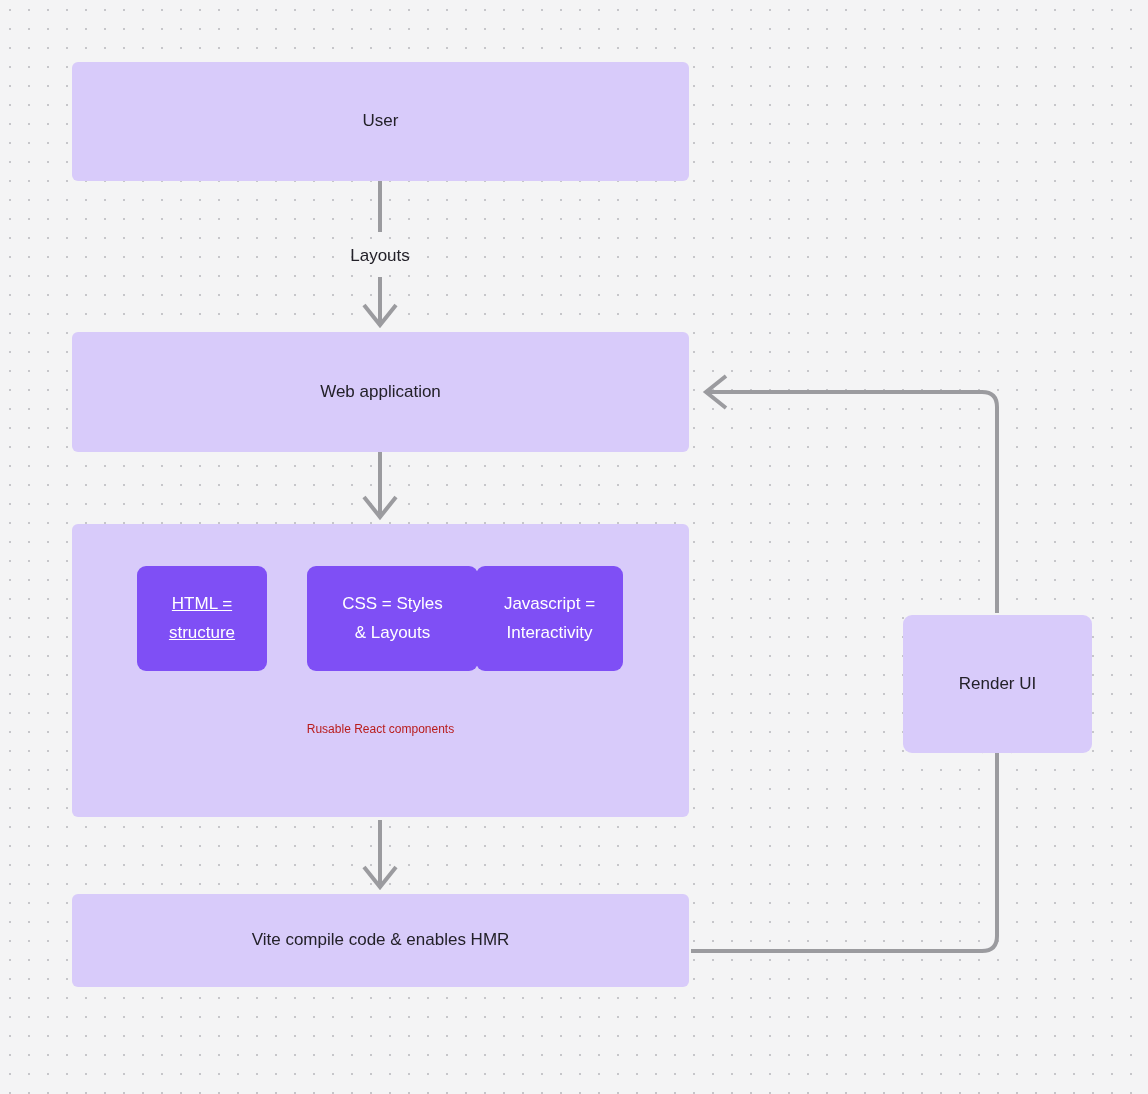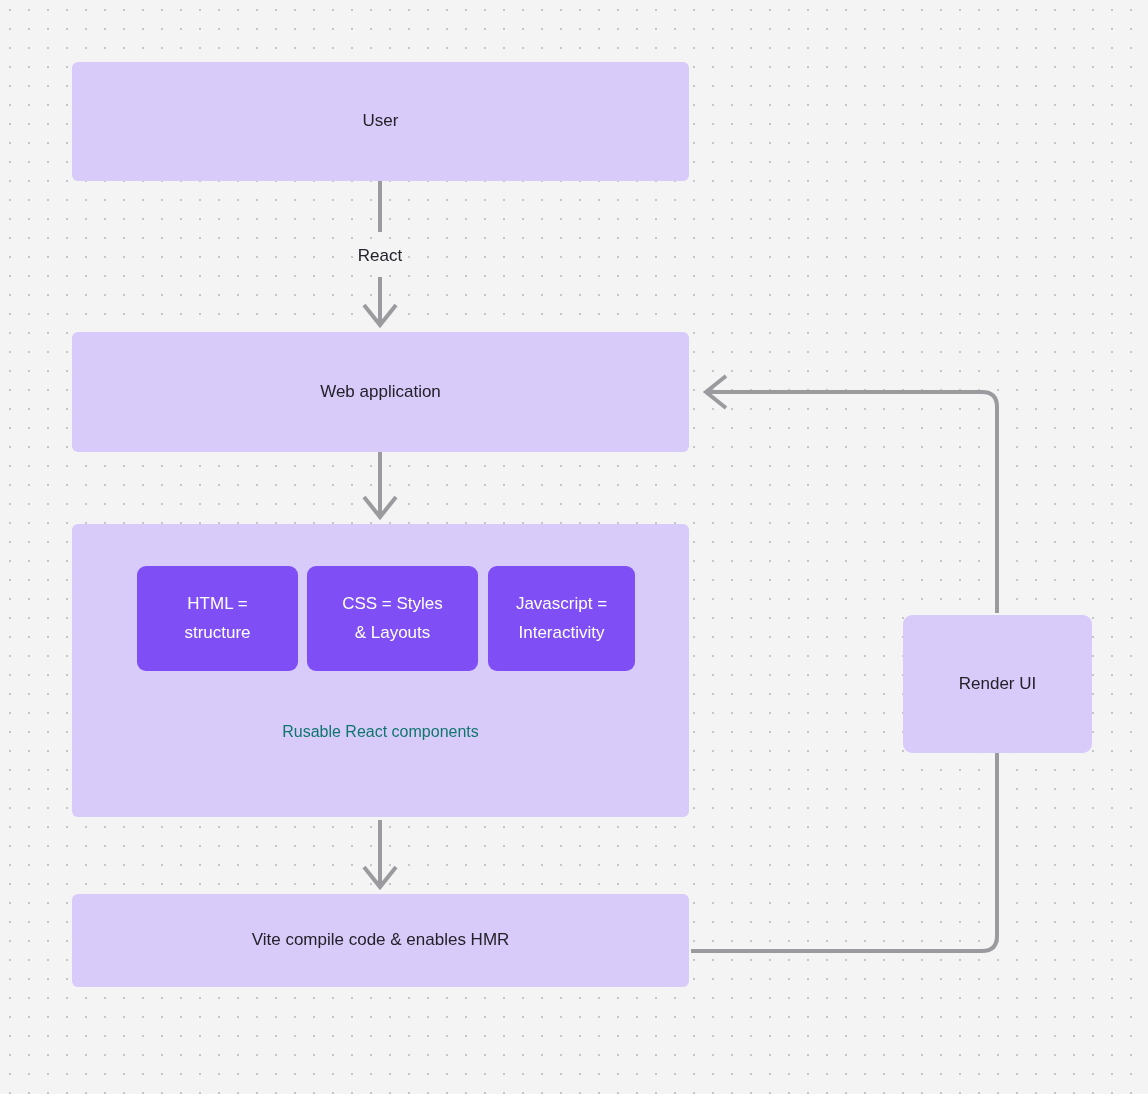--- a/index.html
+++ b/index.html
@@ -44,22 +44,22 @@
     align-items: center;
     justify-content: center;
     color: #ffffff;
     font-size: 17px;
     line-height: 1.7;
     text-align: center;
     white-space: pre-line;
   }
   .group-caption {
     position: absolute;
-    color: #0f766e;
-    font-size: 16px;
+    color: #b91c1c;
+    font-size: 12px;
     text-align: center;
     width: 100%;
     left: 0;
   }
   .edge-label {
     position: absolute;
     color: #232129;
     font-size: 17px;
     text-align: center;
     background: transparent;
@@ -110,37 +110,37 @@
 
     <path class="edge-path" d="M 997,613 L 997,407 Q 997,392 982,392 L 708,392"></path>
     <path class="edge-head" d="M 726,376 L 706,392 L 726,408"></path>
   </svg>
 
   <div class="node" style="left:72px; top:62px; width:617px; height:119px;">
     <span class="node-label">User</span>
   </div>
 
   <div class="edge-label" style="left:330px; top:246px; width:100px;">
-    <span>React</span>
+    <span>Layouts</span>
   </div>
 
   <div class="node" style="left:72px; top:332px; width:617px; height:120px;">
     <span class="node-label">Web application</span>
   </div>
 
   <div class="node" style="left:72px; top:524px; width:617px; height:293px; display:block;">
-    <div class="inner-node" style="left:65px; top:42px; width:161px; height:105px;">
+    <div class="inner-node" style="left:65px; top:42px; width:130px; height:105px;text-decoration:underline;">
       <span>HTML =
 structure</span>
     </div>
     <div class="inner-node" style="left:235px; top:42px; width:171px; height:105px;">
       <span>CSS = Styles
 &amp; Layouts</span>
     </div>
-    <div class="inner-node" style="left:416px; top:42px; width:147px; height:105px;">
+    <div class="inner-node" style="left:404px; top:42px; width:147px; height:105px;">
       <span>Javascript =
 Interactivity</span>
     </div>
     <div class="group-caption" style="top:197px;">
       <span>Rusable React components</span>
     </div>
   </div>
 
   <div class="node" style="left:72px; top:894px; width:617px; height:93px;">
     <span class="node-label">Vite compile code &amp; enables HMR</span>

